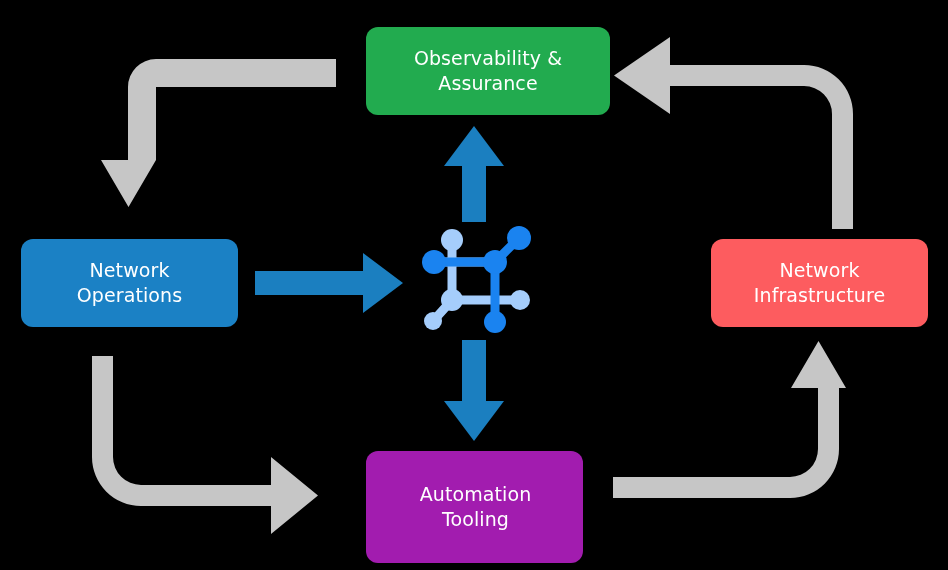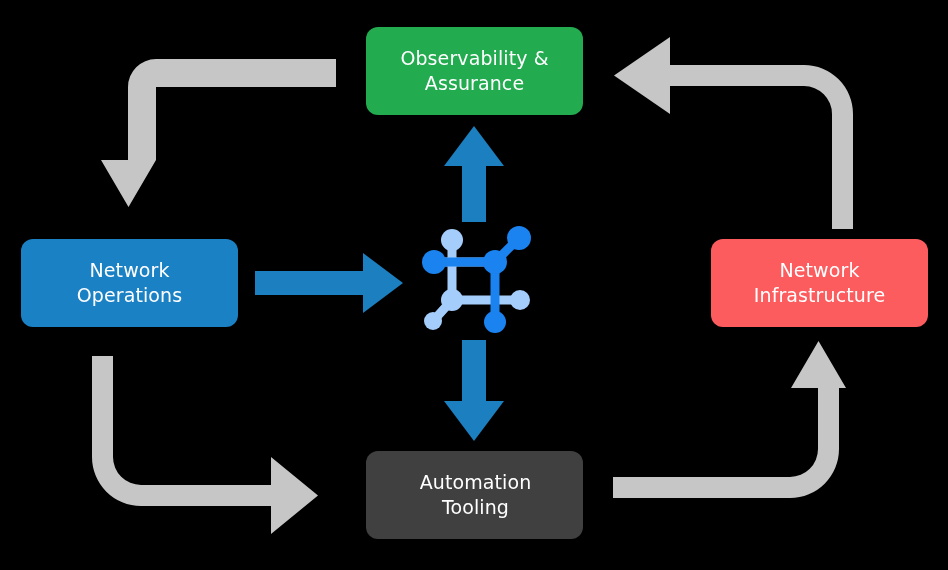--- a/index.html
+++ b/index.html
@@ -24,34 +24,34 @@
     text-align: center;
     color: #ffffff;
     font-size: 19px;
     line-height: 1.32;
     font-weight: 400;
     letter-spacing: 0.1px;
     box-sizing: border-box;
     padding: 4px 10px;
   }
   #box-observability {
-    left: 366px; top: 27px; width: 217px; height: 88px;
+    left: 366px; top: 27px; width: 244px; height: 88px;
     background: #22ab4f;
   }
   #box-network-operations {
     left: 21px; top: 239px; width: 217px; height: 88px;
     background: #1b81c5;
   }
   #box-network-infrastructure {
     left: 711px; top: 239px; width: 217px; height: 88px;
     background: #fd5c5f;
   }
   #box-automation-tooling {
-    left: 366px; top: 451px; width: 217px; height: 88px;
-    background: #404040;
+    left: 366px; top: 451px; width: 217px; height: 112px;
+    background: #a21caf;
     padding-left: 12px;
   }
   .svg-layer {
     position: absolute;
     left: 0; top: 0;
     width: 948px;
     height: 570px;
     pointer-events: none;
   }
   .box-label { display: block; white-space: pre-line; }

